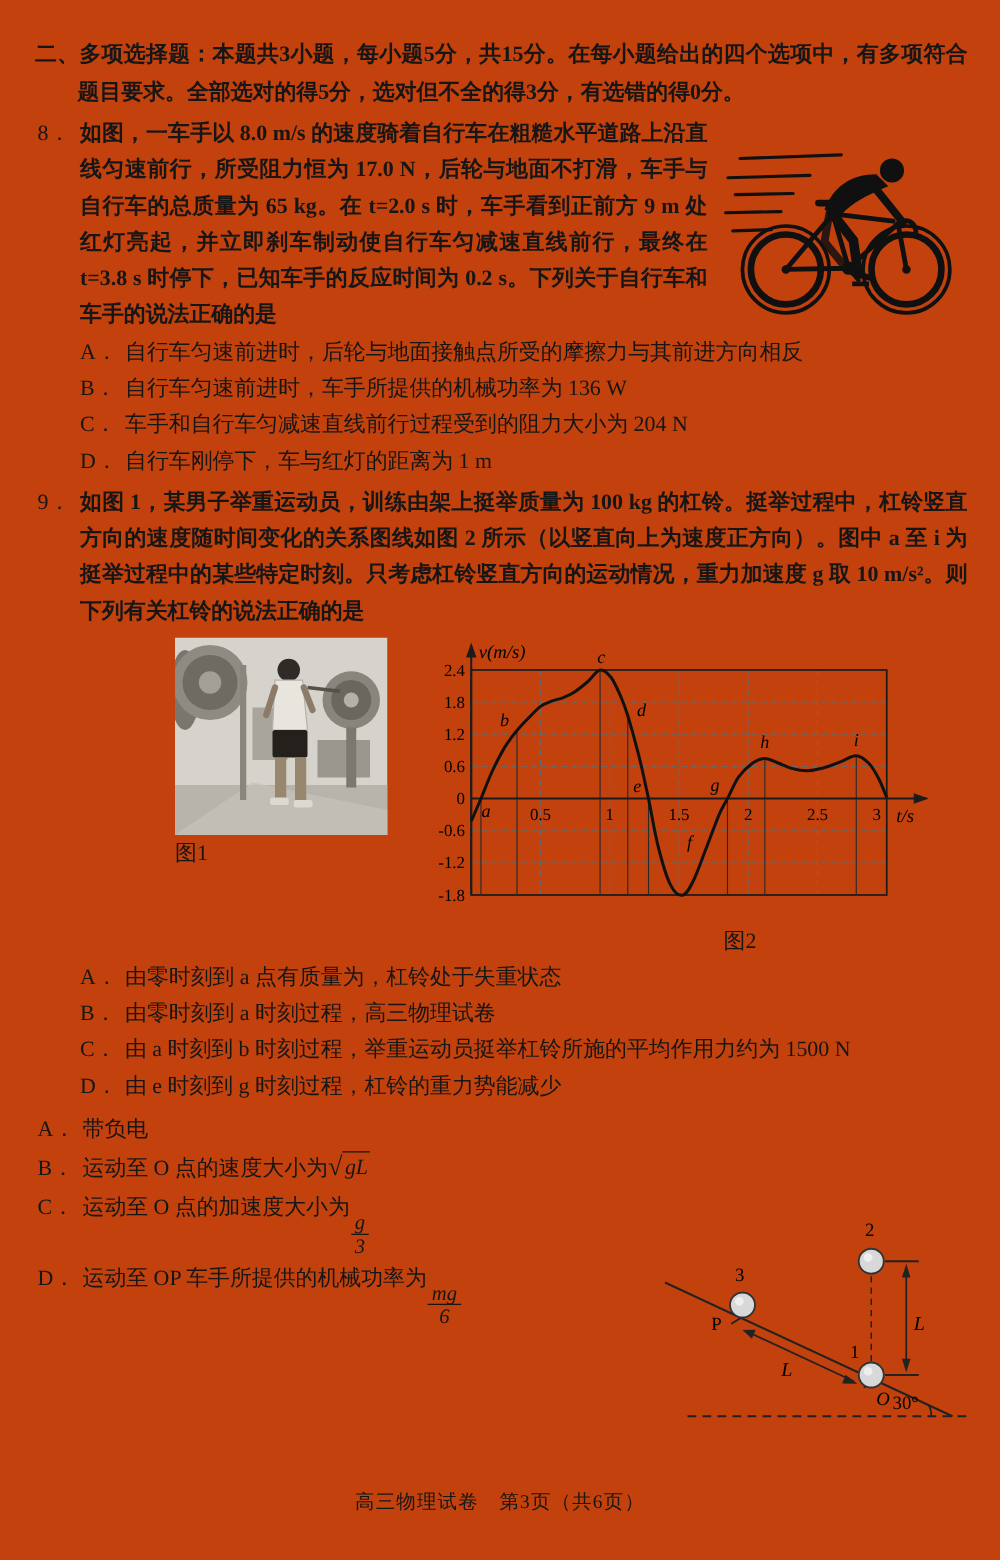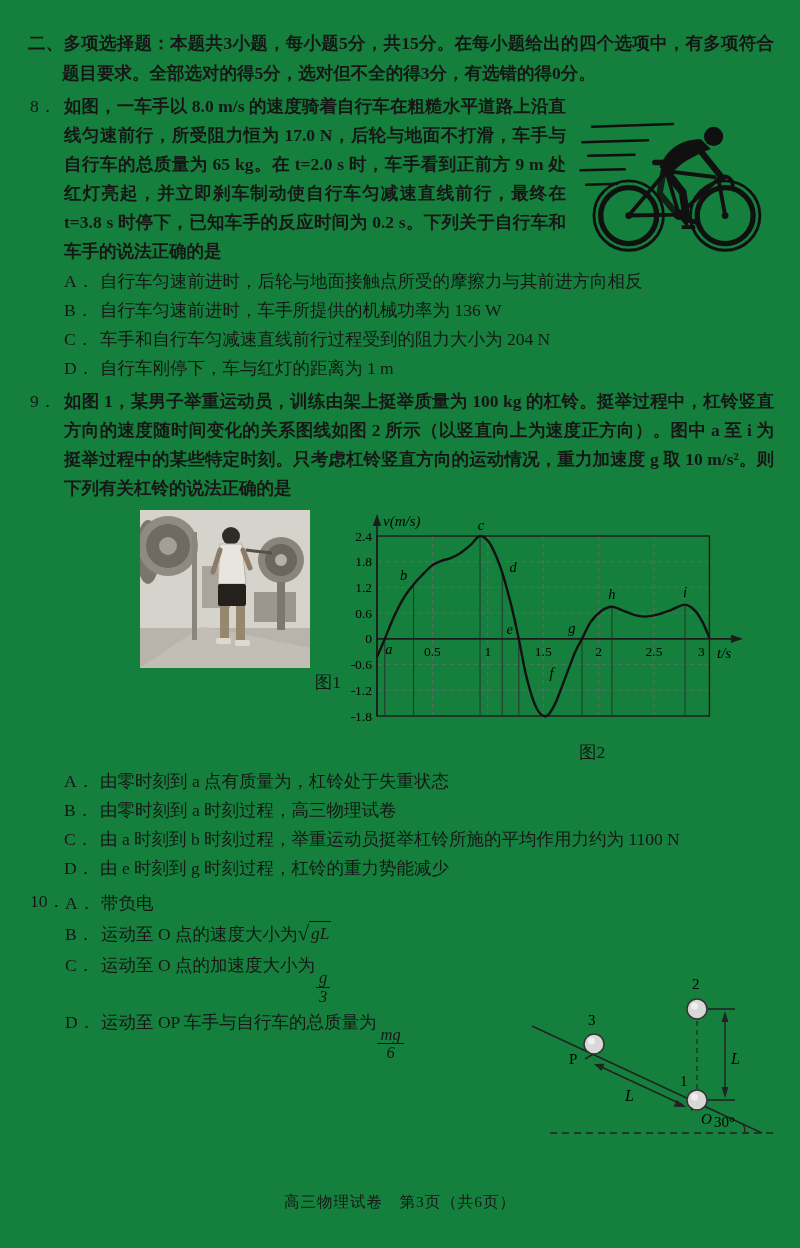--- a/index.html
+++ b/index.html
@@ -1,20 +1,20 @@
 <!DOCTYPE html>
 <html><head>
 <meta charset="utf-8">
 <style>
   html,body{margin:0;padding:0;background:#dcdcda;}
   .page{
     position:relative;
     width:800px;height:1248px;
     margin:0 auto;
-    background:#15803d;
+    background:#c2410c;
     color:#161616;
     font-family:"Liberation Serif","DejaVu Serif",serif;
     font-size:17.5px;line-height:29px;
     overflow:hidden;
   }
   .section-header{
     margin:28px 26px 4px 28px;
     font-weight:bold;
     text-align:justify;
     padding-left:34px;text-indent:-34px;
@@ -24,21 +24,21 @@
   .qnum{flex:0 0 34px;}
   .qbody{flex:1;min-width:0;position:relative;}
   .stem{margin:0;text-align:justify;font-weight:bold;}
   .options{margin-top:1px;}
   .opt{display:flex;align-items:flex-start;}
   .opt-label{flex:0 0 36px;}
   .opt-text{flex:1;}
   .cyclist-fig{float:right;width:198px;height:164px;margin:2px 0 4px 10px;}
   .cyclist-fig svg{width:100%;height:100%;}
   .fig-row{display:flex;align-items:flex-start;margin:7px 0 3px 0;}
-  .fig1-wrap{margin-left:76px;width:201px;text-align:right;}
+  .fig1-wrap{margin-left:76px;width:201px;text-align:left;}
   .fig1-wrap svg{width:170px;height:158px;display:block;}
   .fig-caption{line-height:24px;margin-top:2px;}
   .fig2-wrap{margin-left:8px;width:402px;text-align:center;}
   .fig2-wrap svg{display:block;}
   .fig2-wrap .fig-caption{padding-left:84px;}
   .q10-body{position:relative;}
   .q10-fig{position:absolute;top:82px;right:-6px;width:258px;height:178px;}
   .q10-fig svg{width:100%;height:100%;}
   .q10-options .opt{margin-top:2px;max-width:500px;}
   .frac{display:inline-flex;flex-direction:column;align-items:center;vertical-align:-12px;line-height:1.08;font-style:italic;font-size:16.5px;margin-left:1px;}
@@ -213,32 +213,31 @@
         <div class="opt">
           <span class="opt-label">A．</span>
           <span class="opt-text">由零时刻到 a 点有质量为，杠铃处于失重状态</span>
         </div>
         <div class="opt">
           <span class="opt-label">B．</span>
           <span class="opt-text">由零时刻到 a 时刻过程，高三物理试卷</span>
         </div>
         <div class="opt">
           <span class="opt-label">C．</span>
-          <span class="opt-text">由 a 时刻到 b 时刻过程，举重运动员挺举杠铃所施的平均作用力约为 1100 N</span>
+          <span class="opt-text">由 a 时刻到 b 时刻过程，举重运动员挺举杠铃所施的平均作用力约为 1500 N</span>
         </div>
         <div class="opt">
           <span class="opt-label">D．</span>
           <span class="opt-text">由 e 时刻到 g 时刻过程，杠铃的重力势能减少</span>
         </div>
       </div>
     </div>
   </div>
 
   <div class="question">
-    <div class="qnum">10．</div>
     <div class="qbody q10-body">
       <div class="q10-fig">
         <svg viewBox="0 0 258 178">
           <line x1="10" y1="57" x2="240" y2="164" stroke="#222" stroke-width="1.6"></line>
           <line x1="28" y1="164" x2="252" y2="164" stroke="#222" stroke-width="1.6" stroke-dasharray="7 5"></line>
           <path d="M 221,155 A 16 16 0 0 1 223,164" fill="none" stroke="#222" stroke-width="1.3"></path>
           <text x="192" y="158" font-size="15">30°</text>
 
           <line x1="175" y1="52" x2="175" y2="120" stroke="#222" stroke-width="1.2" stroke-dasharray="5 4"></line>
           <line x1="186" y1="40" x2="213" y2="40" stroke="#222" stroke-width="1.6"></line>
@@ -284,21 +283,21 @@
         </div>
         <div class="opt">
           <span class="opt-label">C．</span>
           <span class="opt-text"><span>运动至 O 点的加速度大小为</span><span class="frac">
                 <span class="frac-num">g</span>
                 <span class="frac-den">3</span>
               </span></span>
         </div>
         <div class="opt">
           <span class="opt-label">D．</span>
-          <span class="opt-text"><span>运动至 OP 车手与自行车的总质量为</span><span class="frac">
+          <span class="opt-text"><span>运动至 OP 车手所提供的机械功率为</span><span class="frac">
                 <span class="frac-num">mg</span>
                 <span class="frac-den">6</span>
               </span></span>
         </div>
       </div>
     </div>
   </div>
 
   <div class="footer">高三物理试卷　第3页（共6页）</div>
 

